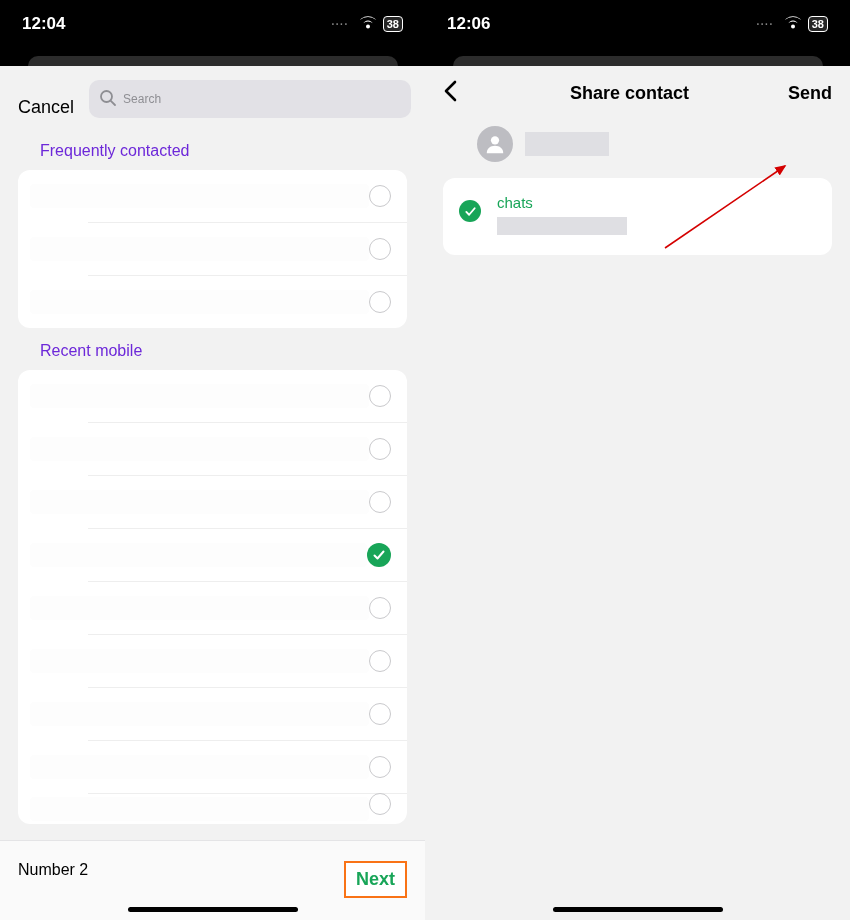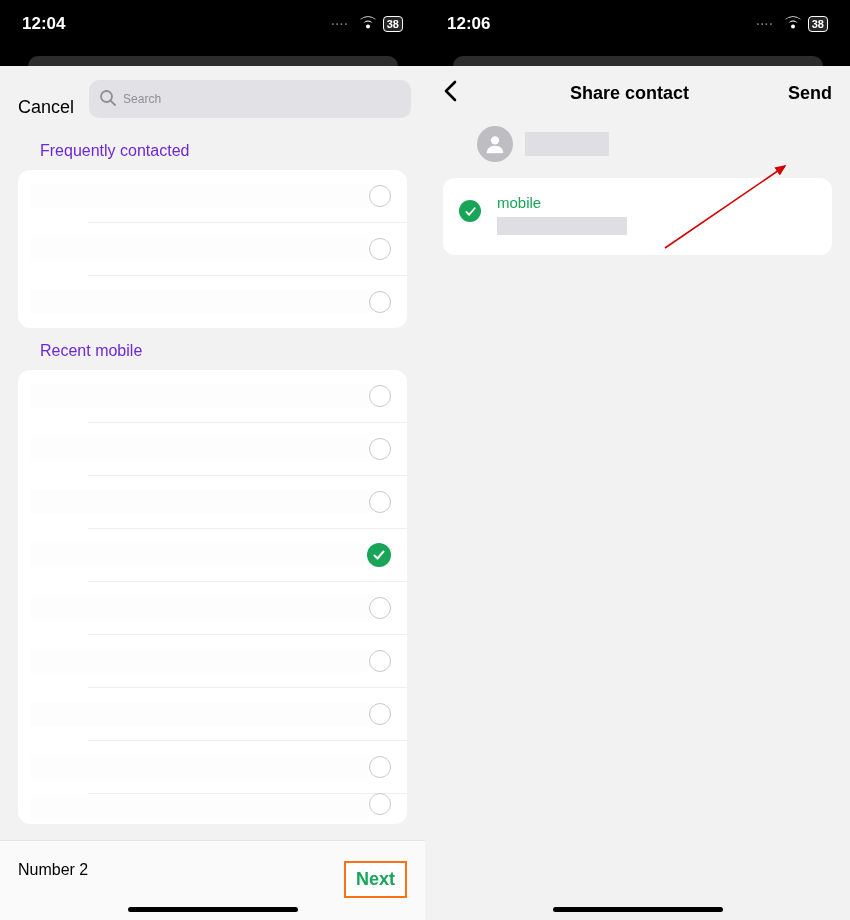--- a/index.html
+++ b/index.html
@@ -286,21 +286,21 @@
       <div class="name-placeholder"></div>
     </div>
 
     <div class="mobile-card">
       <div class="mobile-check">
         <svg viewBox="0 0 14 14">
             <polyline points="2.5,7.5 5.5,10.5 11.5,3.5" stroke="#fff" stroke-width="2" fill="none" stroke-linecap="round" stroke-linejoin="round"></polyline>
           </svg>
       </div>
       <div class="mobile-info">
-        <div class="label">mobile</div>
+        <div class="label">chats</div>
         <div class="num-placeholder"></div>
       </div>
     </div>
 
     <svg class="arrow" style="position:absolute; left:230px; top:96px;">
       <defs>
           <marker id="ah" markerWidth="8" markerHeight="8" refX="6" refY="3" orient="auto">
             <path d="M0,0 L7,3 L0,6 z" fill="#d40000"></path>
           </marker>
         </defs>

